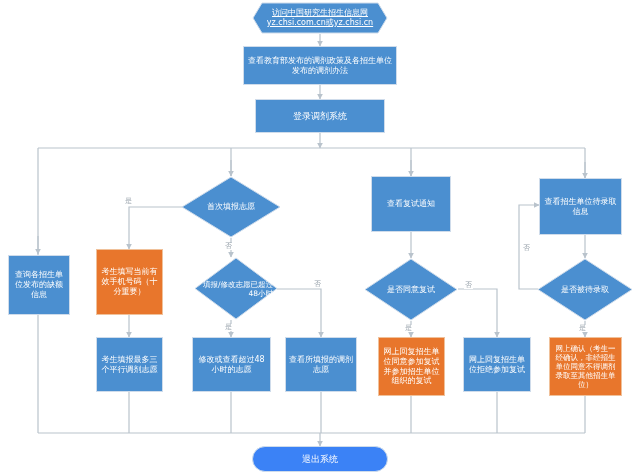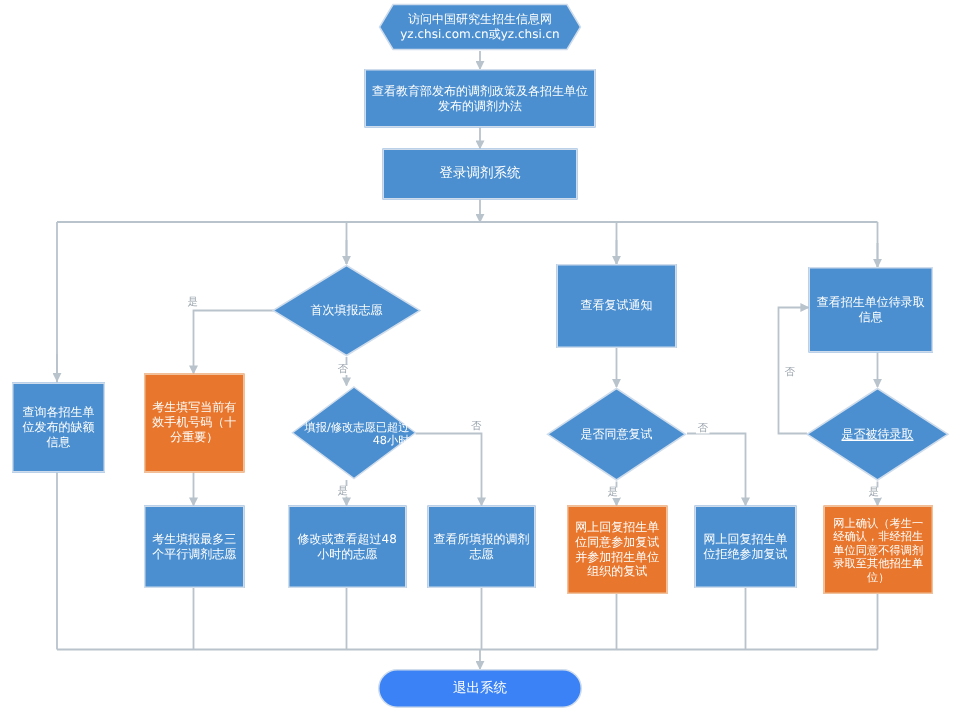--- a/index.html
+++ b/index.html
@@ -183,21 +183,21 @@
       <path d="M 411 396 L 411 433"></path>
       <path d="M 497 392 L 497 433"></path>
       <path d="M 585 396 L 585 433"></path>
     </g>
   </svg>
 
   <div class="hexwrap" style="left:252px; top:2px; width:136px; height:32px;">
     <svg width="136" height="32" viewBox="0 0 136 32">
       <polygon points="10,1 126,1 135,16 126,31 10,31 1,16" fill="#4b8fd0" stroke="#cfdceb" stroke-width="1"></polygon>
     </svg>
-    <div class="hexlabel" style="font-size:8px;">
+    <div class="hexlabel" style="font-size:8px;text-decoration:underline;">
       <span class="txt" style="white-space:pre-line;">访问中国研究生招生信息网
 yz.chsi.com.cn或yz.chsi.cn</span>
     </div>
   </div>
 
   <div class="node rect" style="left:243px; top:46px; width:154px; height:39px; font-size:8px;">
     <span class="txt">查看教育部发布的调剂政策及各招生单位发布的调剂办法</span>
   </div>
 
   <div class="node rect" style="left:255px; top:99px; width:130px; height:34px; font-size:9px;">
@@ -264,21 +264,21 @@
   </div>
 
   <div class="node rect" style="left:463px; top:337px; width:68px; height:55px; font-size:8px;">
     <span class="txt">网上回复招生单位拒绝参加复试</span>
   </div>
 
   <div class="diamondwrap" style="left:537px; top:258px; width:96px; height:63px;">
     <svg width="96" height="63" viewBox="0 0 96 63">
       <polygon points="48,1 95,31.5 48,62 1,31.5" fill="#4b8fd0" stroke="#cfdceb" stroke-width="1"></polygon>
     </svg>
-    <div class="dlabel" style="font-size:8px;text-decoration:underline;">
+    <div class="dlabel" style="font-size:8px;">
       <span class="txt">是否被待录取</span>
     </div>
   </div>
 
   <div class="node rect orange" style="left:549px; top:337px; width:73px; height:59px; font-size:7.5px;">
     <span class="txt">网上确认（考生一经确认，非经招生单位同意不得调剂录取至其他招生单位）</span>
   </div>
 
   <div class="node stadium" style="left:252px; top:446px; width:136px; height:26px; font-size:9px;">
     <span class="txt">退出系统</span>

